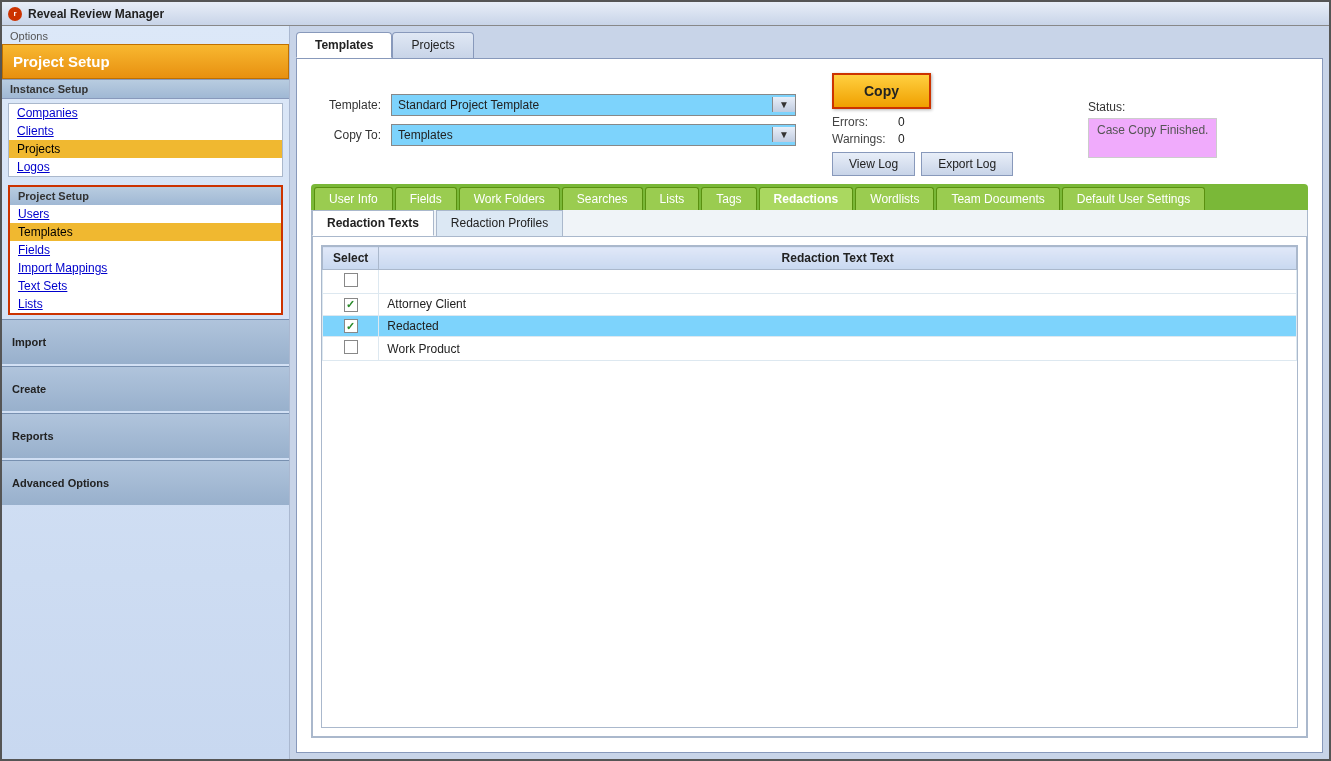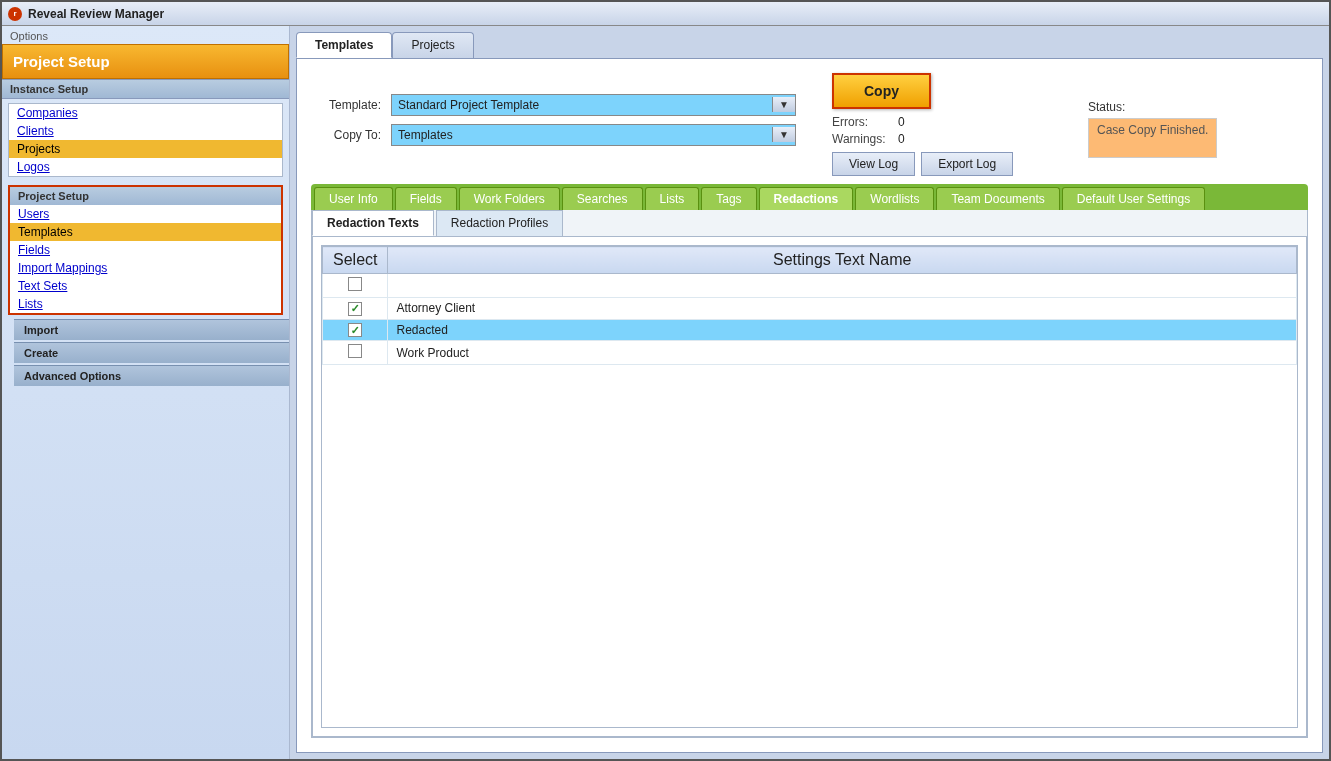--- a/index.html
+++ b/index.html
@@ -121,24 +121,23 @@
 
     .sidebar-section-group {
       margin-bottom: 2px;
     }
 
     .sidebar-section-label {
       background: linear-gradient(to bottom, #b0c4dc, #98b0cc);
       color: #222;
       font-size: 11px;
       font-weight: bold;
-      padding: 4px 10px;
+      padding: 16px 10px;
       cursor: pointer;
       border-top: 1px solid #7890b0;
-      margin-left: 12px;
     }
 
     
     .content-area {
       flex: 1;
       display: flex;
       flex-direction: column;
       padding: 6px;
       background: #c8d4e8;
       overflow: hidden;
@@ -289,21 +288,21 @@
       font-size: 12px;
       color: #333;
       margin-right: 8px;
       padding-top: 4px;
     }
 
     .status-box {
       flex: 1;
       max-width: 320px;
       border: 1px solid #ccc;
-      background: #fdba74;
+      background: #f0abfc;
       padding: 4px 8px;
       font-size: 12px;
       color: #555;
       min-height: 40px;
     }
 
     
     .select-row {
       display: flex;
       align-items: center;
@@ -386,22 +385,22 @@
 
     .data-table {
       width: 100%;
       border-collapse: collapse;
     }
 
     .data-table th {
       background: linear-gradient(to bottom, #e0e8f8, #c8d8f0);
       border: 1px solid #aab8cc;
       padding: 4px 10px;
-      font-size: 16px;
-      font-weight: normal;
+      font-size: 12px;
+      font-weight: bold;
       color: #222;
       text-align: center;
     }
 
     .data-table td {
       border: 1px solid #dde8f0;
       padding: 3px 8px;
       font-size: 12px;
       color: #222;
     }
@@ -524,20 +523,23 @@
           <div class="sidebar-list-item">Text Sets</div>
           <div class="sidebar-list-item">Lists</div>
         </div>
       </div>
 
       <div class="sidebar-section-group">
         <div class="sidebar-section-label">Import</div>
       </div>
       <div class="sidebar-section-group">
         <div class="sidebar-section-label">Create</div>
+      </div>
+      <div class="sidebar-section-group">
+        <div class="sidebar-section-label">Reports</div>
       </div>
       <div class="sidebar-section-group">
         <div class="sidebar-section-label">Advanced Options</div>
       </div>
     </div>
 
     <div class="content-area">
 
       <div class="tab-bar">
         <div class="tab active">Templates</div>
@@ -617,21 +619,21 @@
 
           <div class="inner-tab-panel">
             <div class="data-table-wrapper">
               <table class="data-table">
                 <thead>
                   <tr>
                     <th class="checkbox-cell">
                       <span>Select</span>
                     </th>
                     <th>
-                      <span>Settings Text Name</span>
+                      <span>Redaction Text Text</span>
                     </th>
                   </tr>
                 </thead>
                 <tbody id="table-body">
 
                 <tr>
                       <td class="checkbox-cell"><span class="check-empty"></span></td>
                       <td></td>
                     </tr>
                     <tr>

